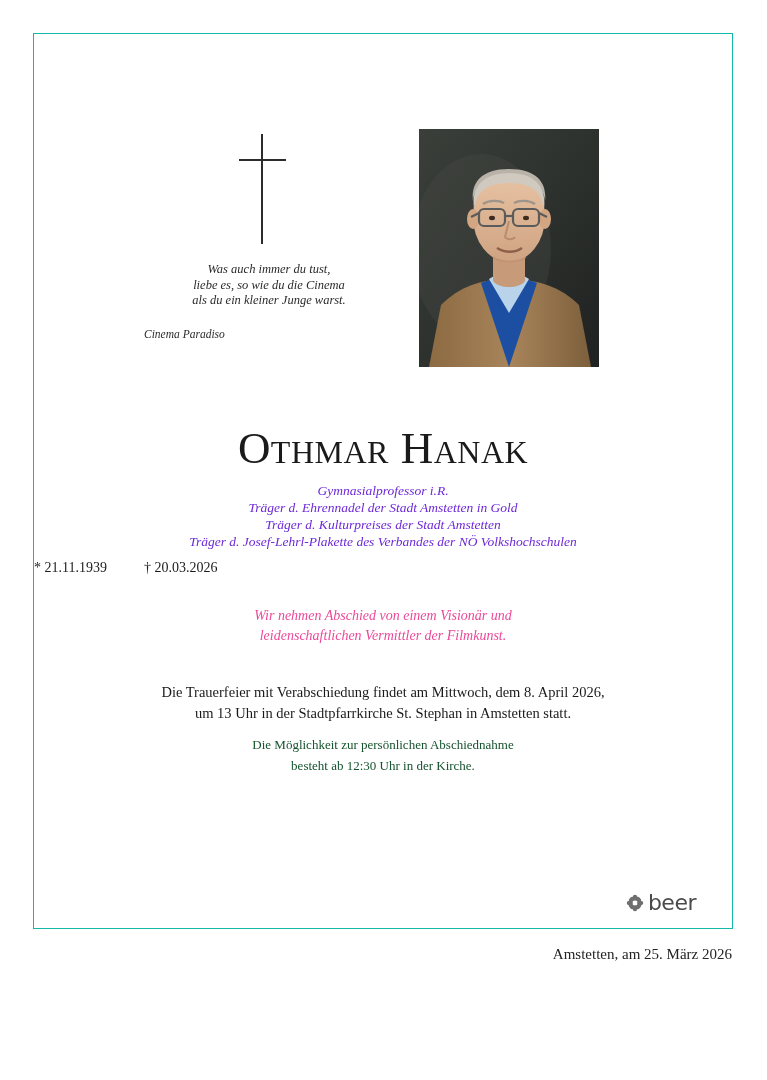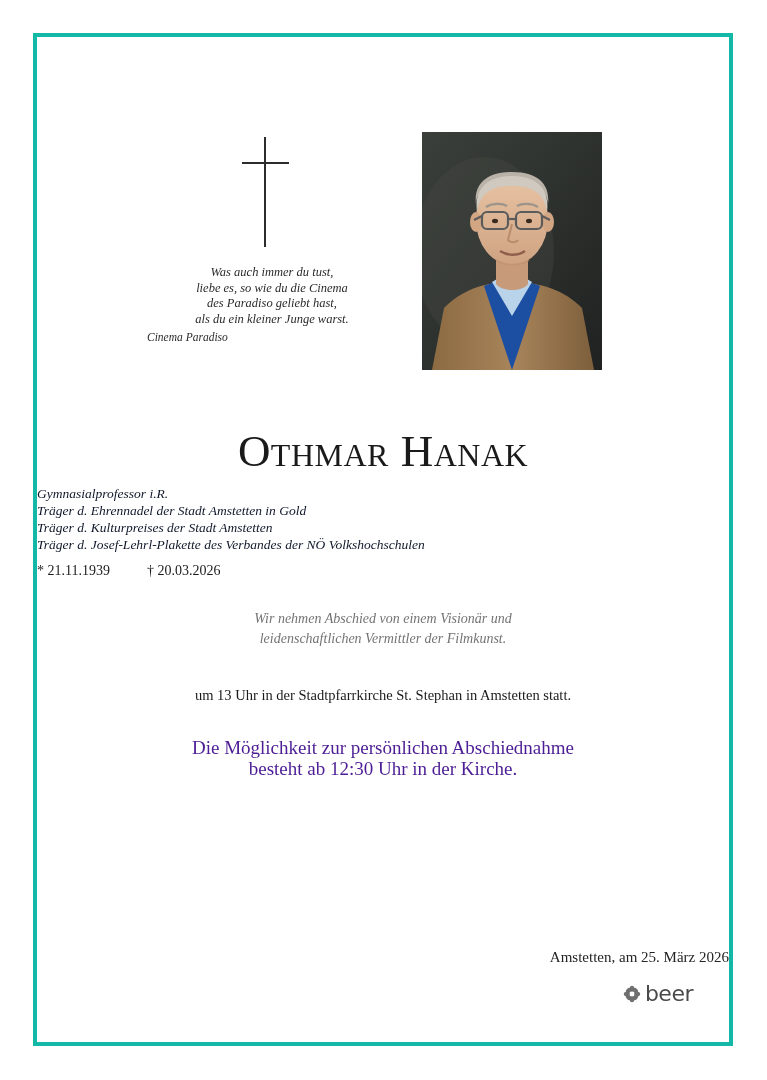--- a/index.html
+++ b/index.html
@@ -19,23 +19,23 @@
     width: 767px;
     height: 1080px;
     background: #ffffff;
     box-sizing: border-box;
   }
   .card {
     position: absolute;
     left: 33px;
     top: 33px;
     width: 700px;
-    height: 1013px;
+    height: 896px;
     background: #ffffff;
-    border: 4px solid #14b8a6;
+    border: 1px solid #14b8a6;
     box-sizing: border-box;
   }
   .inner {
     position: relative;
     width: 100%;
     height: 100%;
   }
 
   
   .cross {
@@ -110,24 +110,25 @@
     font-variant: small-caps;
     white-space: nowrap;
   }
 
   
   .titles {
     position: absolute;
     left: 0;
     top: 448px;
     width: 100%;
+    text-align: center;
     font-style: italic;
     font-size: 13.5px;
     line-height: 17px;
-    color: #0f172a;
+    color: #6d28d9;
   }
 
   
   .dates {
     position: absolute;
     left: 0;
     top: 526px;
     width: 100%;
     font-size: 14px;
     color: #1a1a1a;
@@ -137,61 +138,61 @@
   
   .tribute {
     position: absolute;
     left: 0;
     top: 572px;
     width: 100%;
     text-align: center;
     font-style: italic;
     font-size: 14px;
     line-height: 20px;
-    color: #737373;
+    color: #ec4899;
   }
 
   
   .ceremony {
     position: absolute;
     left: 0;
     top: 648px;
     width: 100%;
     text-align: center;
     font-size: 14.5px;
     line-height: 21px;
     color: #1a1a1a;
   }
   .viewing {
     position: absolute;
     left: 0;
     top: 700px;
     width: 100%;
     text-align: center;
-    font-size: 19px;
+    font-size: 13px;
     line-height: 21px;
-    color: #4c1d95;
+    color: #14532d;
   }
 
   
   .placedate {
     position: absolute;
     left: 0;
     top: 912px;
     width: 100%;
     text-align: right;
     font-size: 15px;
     color: #242424;
   }
 
   
   .logo {
     position: absolute;
     right: 36px;
-    bottom: 37px;
+    bottom: 14px;
     display: flex;
     align-items: center;
     gap: 4px;
   }
   .logo-mark {
     width: 18px;
     height: 18px;
     display: block;
   }
   .logo-text {
@@ -269,21 +270,20 @@
 
           <path d="M78 119 C86 124 96 124 103 119" stroke="#8f5f4c" stroke-width="2.4" fill="none"></path>
 
           <path d="M74 128 C82 134 99 134 107 128" stroke="#bd8f70" stroke-width="1.6" fill="none" opacity="0.7"></path>
         </svg>
       </div>
 
       <div class="quote">
         <div>Was auch immer du tust,</div>
         <div>liebe es, so wie du die Cinema</div>
-        <div>des Paradiso geliebt hast,</div>
         <div>als du ein kleiner Junge warst.</div>
       </div>
       <div class="quote-source">Cinema Paradiso</div>
 
       <div class="name">Othmar Hanak</div>
 
       <div class="titles">
         <div>Gymnasialprofessor i.R.</div>
         <div>Träger d. Ehrennadel der Stadt Amstetten in Gold</div>
         <div>Träger d. Kulturpreises der Stadt Amstetten</div>
@@ -295,20 +295,21 @@
         <span class="sep"></span>
         <span>† 20.03.2026</span>
       </div>
 
       <div class="tribute">
         <div>Wir nehmen Abschied von einem Visionär und</div>
         <div>leidenschaftlichen Vermittler der Filmkunst.</div>
       </div>
 
       <div class="ceremony">
+        <div>Die Trauerfeier mit Verabschiedung findet am Mittwoch, dem 8. April 2026,</div>
         <div>um 13 Uhr in der Stadtpfarrkirche St. Stephan in Amstetten statt.</div>
       </div>
 
       <div class="viewing">
         <div>Die Möglichkeit zur persönlichen Abschiednahme</div>
         <div>besteht ab 12:30 Uhr in der Kirche.</div>
       </div>
 
       <div class="placedate">Amstetten, am 25. März 2026</div>
 

